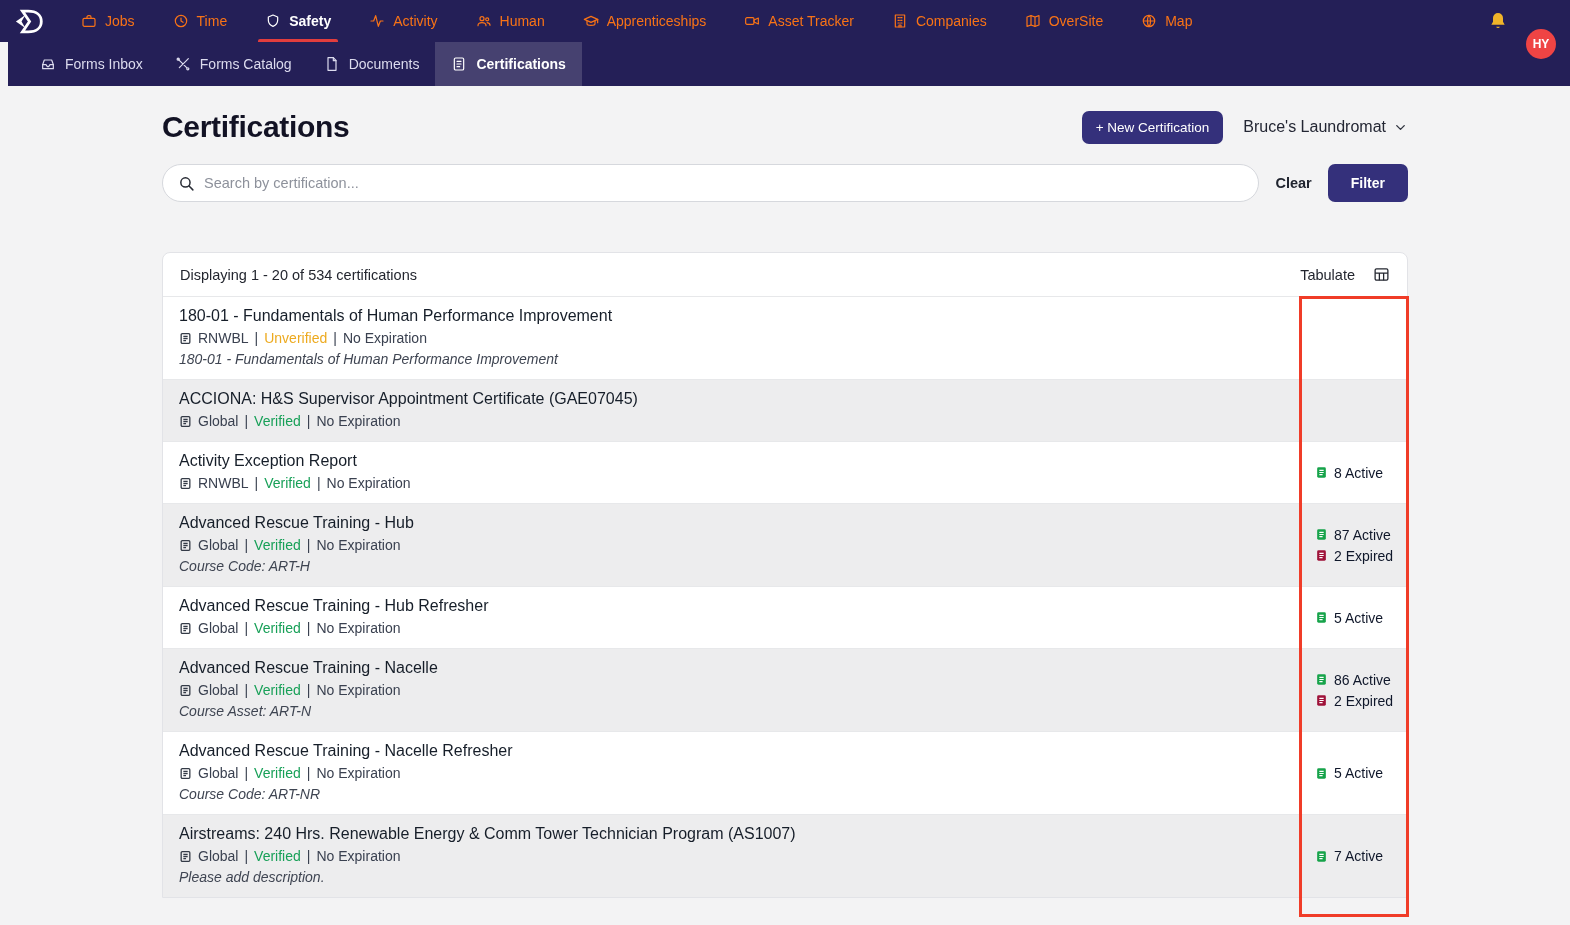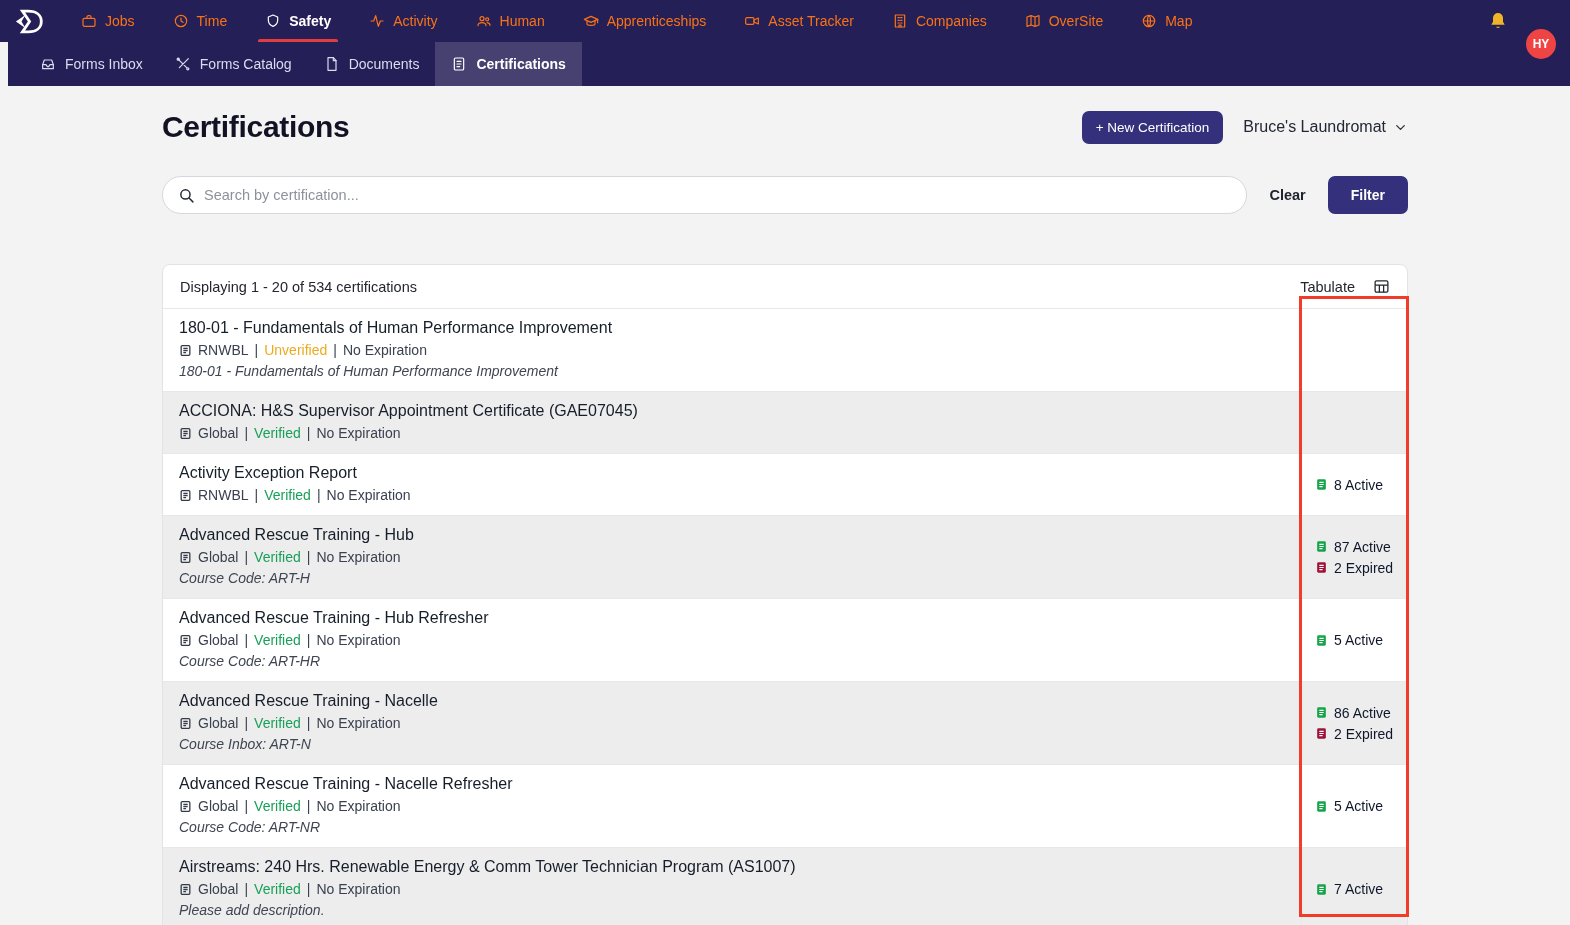--- a/index.html
+++ b/index.html
@@ -24,21 +24,21 @@
   .subnav-item.active { background:#464170; color:#fff; font-weight:bold; }
 
   
   .main { width:1246px; margin:0 auto; }
   .page-header { margin-top:24px; display:flex; align-items:center; justify-content:space-between; }
   .page-title { font-size:30px; font-weight:800; color:#121224; letter-spacing:-.3px; }
   .header-right { display:flex; align-items:center; gap:20px; }
   .new-cert-btn { background:#34307b; color:#fff; border:none; font-size:13.5px; padding:9px 14px; border-radius:7px; cursor:pointer; font-family:inherit; }
   .company-select { display:flex; align-items:center; gap:7px; font-size:16px; color:#232633; cursor:pointer; }
 
-  .search-row { margin-top:32px; display:flex; align-items:center; gap:22px; }
+  .search-row { margin-top:20px; display:flex; align-items:center; gap:16px; }
   .search-box { flex:1; height:38px; background:#fff; border:1px solid #d6d8dd; border-radius:19px; display:flex; align-items:center; padding:0 15px; gap:9px; }
   .search-box input { border:none; outline:none; flex:1; font-size:14.5px; color:#16181f; background:transparent; font-family:inherit; }
   .search-box input::placeholder { color:#8d919b; }
   .clear-btn { font-weight:bold; font-size:14.5px; color:#20242f; background:none; border:none; cursor:pointer; font-family:inherit; }
   .filter-btn { background:#34307b; color:#fff; border:none; border-radius:7px; padding:11px 23px; font-size:14px; font-weight:bold; cursor:pointer; font-family:inherit; }
 
   
   .card { margin-top:50px; background:#fff; border:1px solid #e2e3e7; border-radius:8px 8px 0 0; }
   .card-header { display:flex; justify-content:space-between; align-items:center; padding:13px 17px; font-size:14.5px; color:#23262f; }
   .tabulate { display:flex; gap:18px; align-items:center; cursor:pointer; color:#23262f; }
@@ -337,21 +337,20 @@
                 <rect x="4" y="3" width="16" height="18" rx="2"></rect>
                 <path d="M8 8h8M8 12h8M8 16h5"></path>
               </svg>
             </span>
           <span>Global</span>
           <span class="sep">|</span>
           <span class="st verified">Verified</span>
           <span class="sep">|</span>
           <span>No Expiration</span>
         </div>
-        <div class="row-desc">Course Code: ART-HR</div>
       </div>
       <div class="row-counts">
         <div class="count">
           <svg width="13" height="13" viewBox="0 0 24 24">
               <rect x="4" y="2.5" width="16" height="19" rx="2.5" fill="#16a34a"></rect>
               <path d="M8 8h8M8 12h8M8 16h6" stroke="#fff" stroke-width="2.2"></path>
             </svg>
           <span>5 Active</span>
         </div>
       </div>
@@ -366,21 +365,21 @@
                 <rect x="4" y="3" width="16" height="18" rx="2"></rect>
                 <path d="M8 8h8M8 12h8M8 16h5"></path>
               </svg>
             </span>
           <span>Global</span>
           <span class="sep">|</span>
           <span class="st verified">Verified</span>
           <span class="sep">|</span>
           <span>No Expiration</span>
         </div>
-        <div class="row-desc">Course Inbox: ART-N</div>
+        <div class="row-desc">Course Asset: ART-N</div>
       </div>
       <div class="row-counts">
         <div class="count">
           <svg width="13" height="13" viewBox="0 0 24 24">
               <rect x="4" y="2.5" width="16" height="19" rx="2.5" fill="#16a34a"></rect>
               <path d="M8 8h8M8 12h8M8 16h6" stroke="#fff" stroke-width="2.2"></path>
             </svg>
           <span>86 Active</span>
         </div>
         <div class="count">

